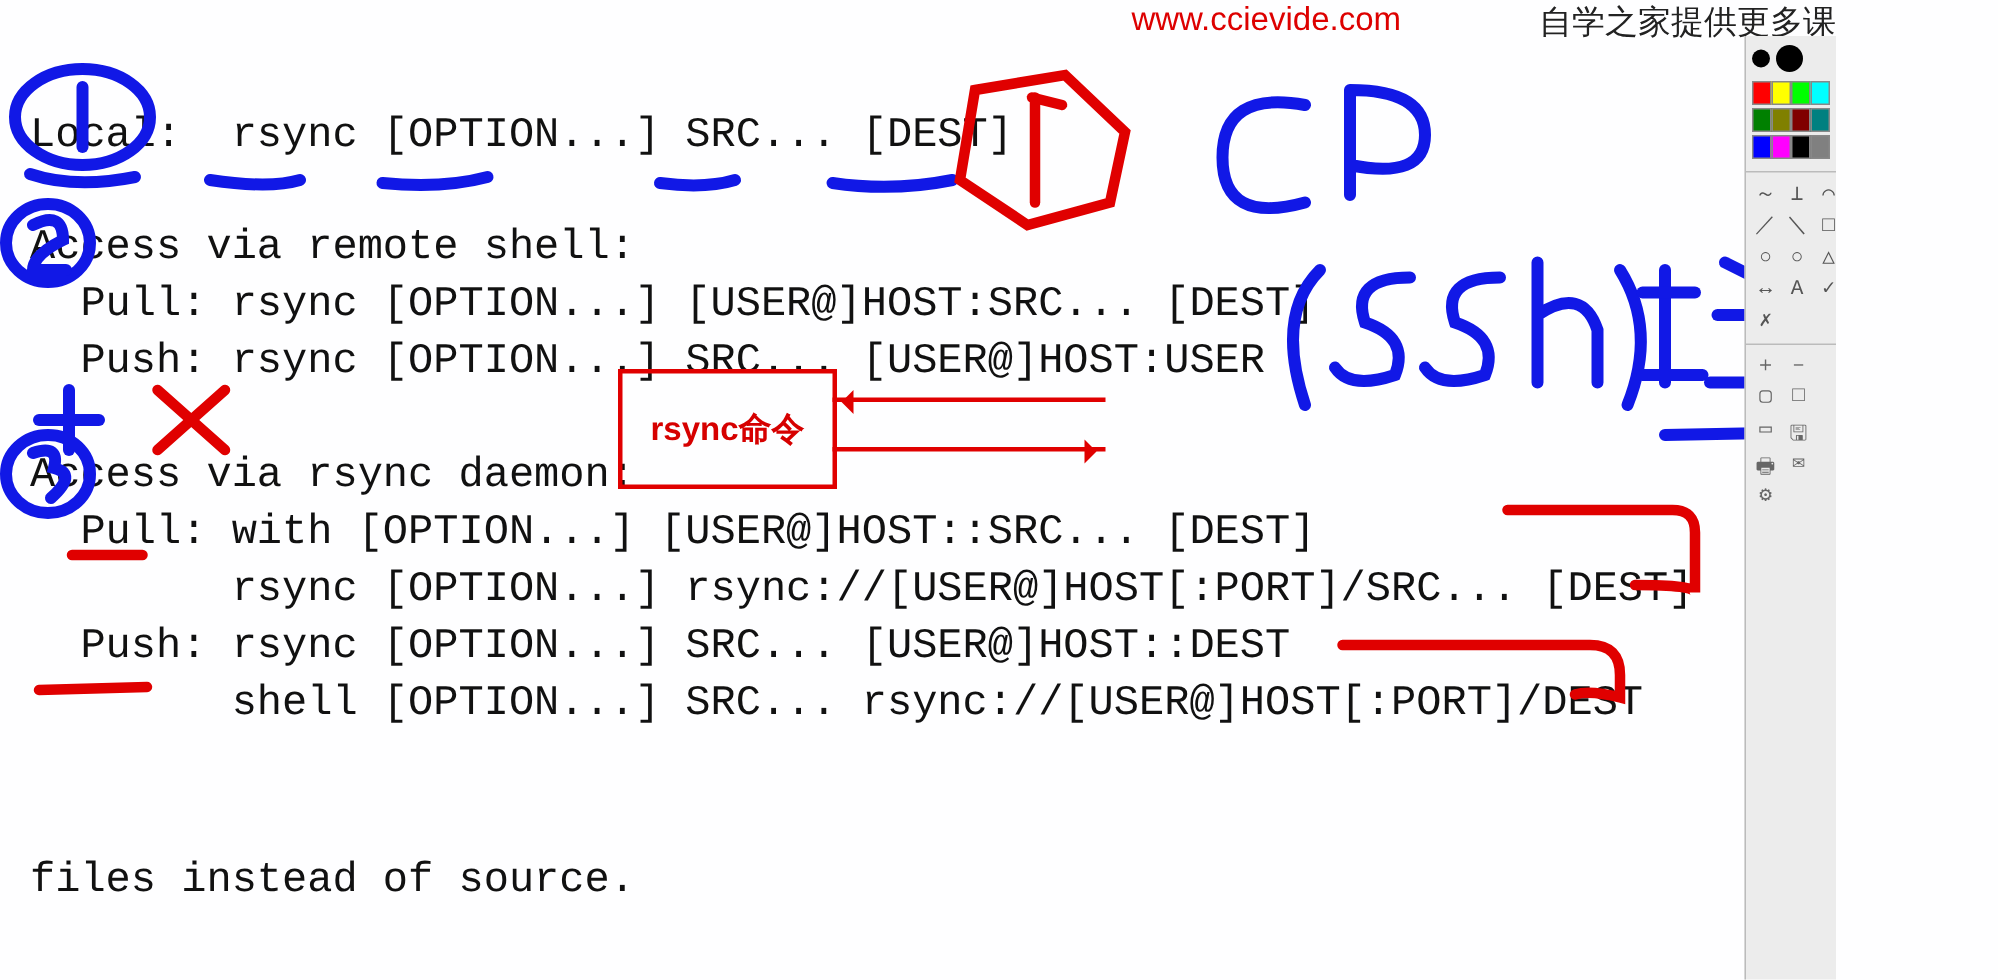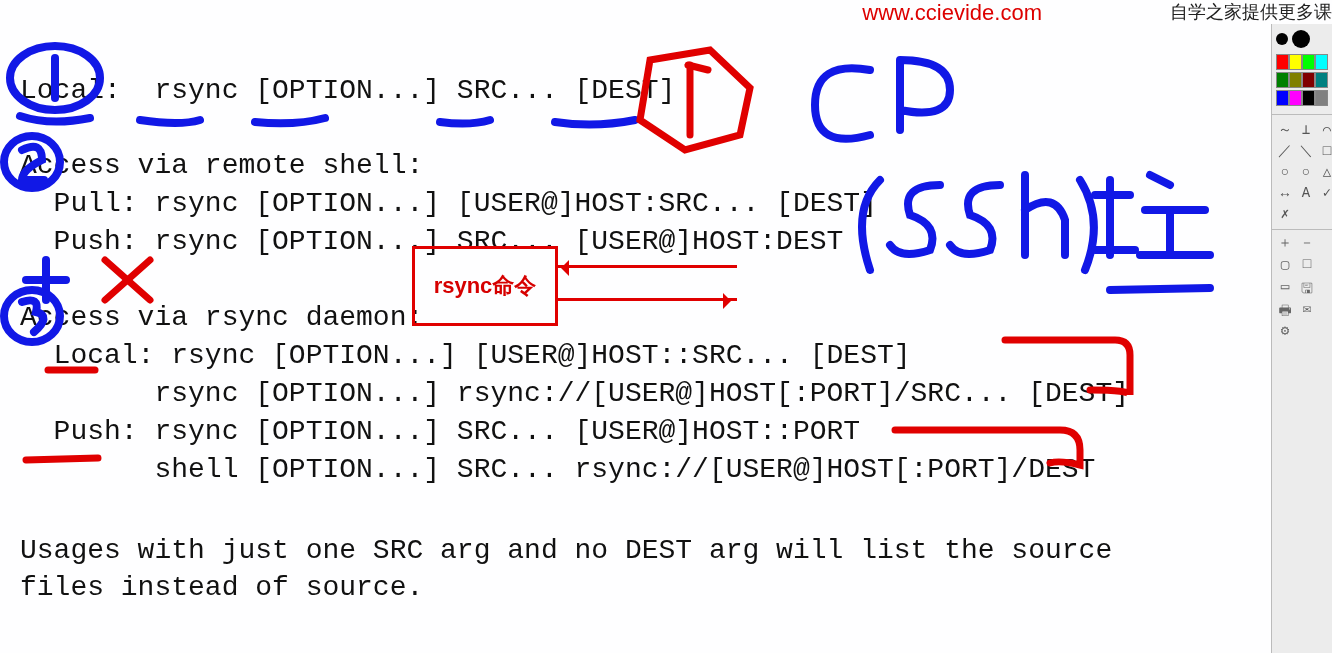--- a/index.html
+++ b/index.html
@@ -1,19 +1,19 @@
 <!DOCTYPE html>
 <html><head>
 <meta charset="utf-8">
 <style>
   html,body{margin:0;padding:0;width:1332px;height:653px;font-family:"Courier New",monospace;background:#fefeff;overflow:hidden}
-  .page{position:relative;width:1332px;height:653px}
+  .page{position:relative;width:1224px;height:653px}
   .linetxt{position:absolute;font-size:28px;color:#111;white-space:pre;font-family:"Courier New",monospace}
   .watermark{position:absolute;right:290px;top:0;font-size:22px;color:#d00;font-family:Arial,"Microsoft YaHei",sans-serif;white-space:pre}
-  .watermark2{position:absolute;right:0;top:0;font-size:18px;color:#222;font-family:"Microsoft YaHei",Arial,sans-serif;white-space:pre}
+  .watermark2{position:absolute;right:0;top:0;font-size:22px;color:#222;font-family:"Microsoft YaHei",Arial,sans-serif;white-space:pre}
 
   .palette{position:absolute;right:0;top:24px;width:60px;height:630px;background:#ececec;border-left:1px solid #bbb;font-size:16px}
   .palette .row{display:flex;gap:0;margin-bottom:2px}
   .palette .swatch{width:16px;height:14px;border:1px solid #888}
   .palette .tools{display:grid;grid-template-columns:repeat(3,18px);gap:3px;margin:6px 4px;color:#555}
   .palette .tools span{width:18px;height:18px;text-align:center;line-height:18px;font-size:14px}
   .palette .icons{display:flex;flex-wrap:wrap;gap:4px;margin:4px;color:#666}
   .palette .icons span{width:18px;height:18px;font-size:14px;text-align:center}
 
   .redbox{position:absolute;border:3px solid #e00000;background:transparent}
@@ -28,27 +28,26 @@
 </head>
 <body>
 <div class="page">
 
 <span class="watermark">www.ccievide.com</span>
 <span class="watermark2">自学之家提供更多课</span>
 
 <span class="linetxt" style="left:20px;top:75px">Local:  rsync [OPTION...] SRC... [DEST]</span>
 <span class="linetxt" style="left:20px;top:150px">Access via remote shell:</span>
 <span class="linetxt" style="left:20px;top:188px">  Pull: rsync [OPTION...] [USER@]HOST:SRC... [DEST]</span>
-<span class="linetxt" style="left:20px;top:226px">  Push: rsync [OPTION...] SRC... [USER@]HOST:DEST</span>
+<span class="linetxt" style="left:20px;top:226px">  Push: rsync [OPTION...] SRC... [USER@]HOST:USER</span>
 <span class="linetxt" style="left:20px;top:302px">Access via rsync daemon:</span>
-<span class="linetxt" style="left:20px;top:340px">  Local: rsync [OPTION...] [USER@]HOST::SRC... [DEST]</span>
+<span class="linetxt" style="left:20px;top:340px">  Pull: with [OPTION...] [USER@]HOST::SRC... [DEST]</span>
 <span class="linetxt" style="left:20px;top:378px">        rsync [OPTION...] rsync://[USER@]HOST[:PORT]/SRC... [DEST]</span>
-<span class="linetxt" style="left:20px;top:416px">  Push: rsync [OPTION...] SRC... [USER@]HOST::PORT</span>
+<span class="linetxt" style="left:20px;top:416px">  Push: rsync [OPTION...] SRC... [USER@]HOST::DEST</span>
 <span class="linetxt" style="left:20px;top:454px">        shell [OPTION...] SRC... rsync://[USER@]HOST[:PORT]/DEST</span>
-<span class="linetxt" style="left:20px;top:535px">Usages with just one SRC arg and no DEST arg will list the source</span>
 <span class="linetxt" style="left:20px;top:572px">files instead of source.</span>
 
 <div class="redbox" style="left:412px;top:246px;width:140px;height:74px;display:flex;align-items:center;justify-content:center">
   <span class="redlabel">rsync命令</span>
 </div>
 <div class="arrowL" style="left:555px;top:265px;width:182px"></div>
 <div class="arrow" style="left:555px;top:298px;width:182px"></div>
 
 <svg width="1332" height="653">
   <g stroke="#1118e6" stroke-width="8" fill="none" stroke-linecap="round">

